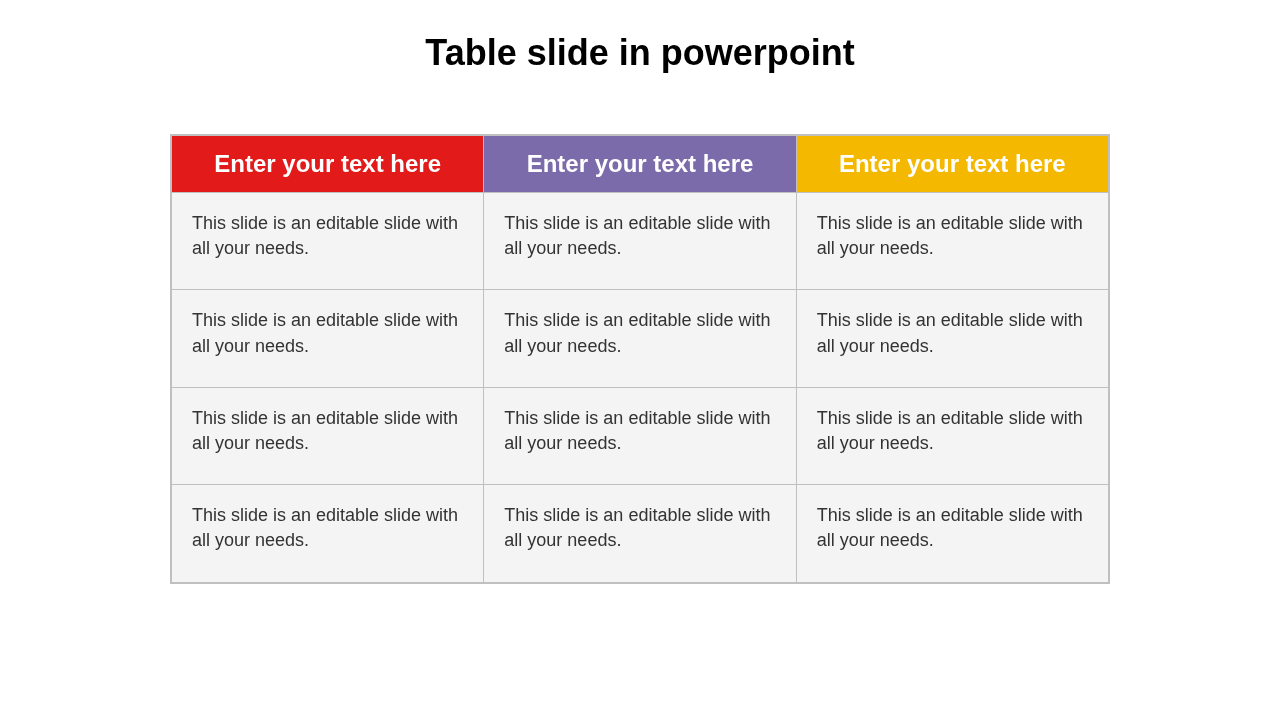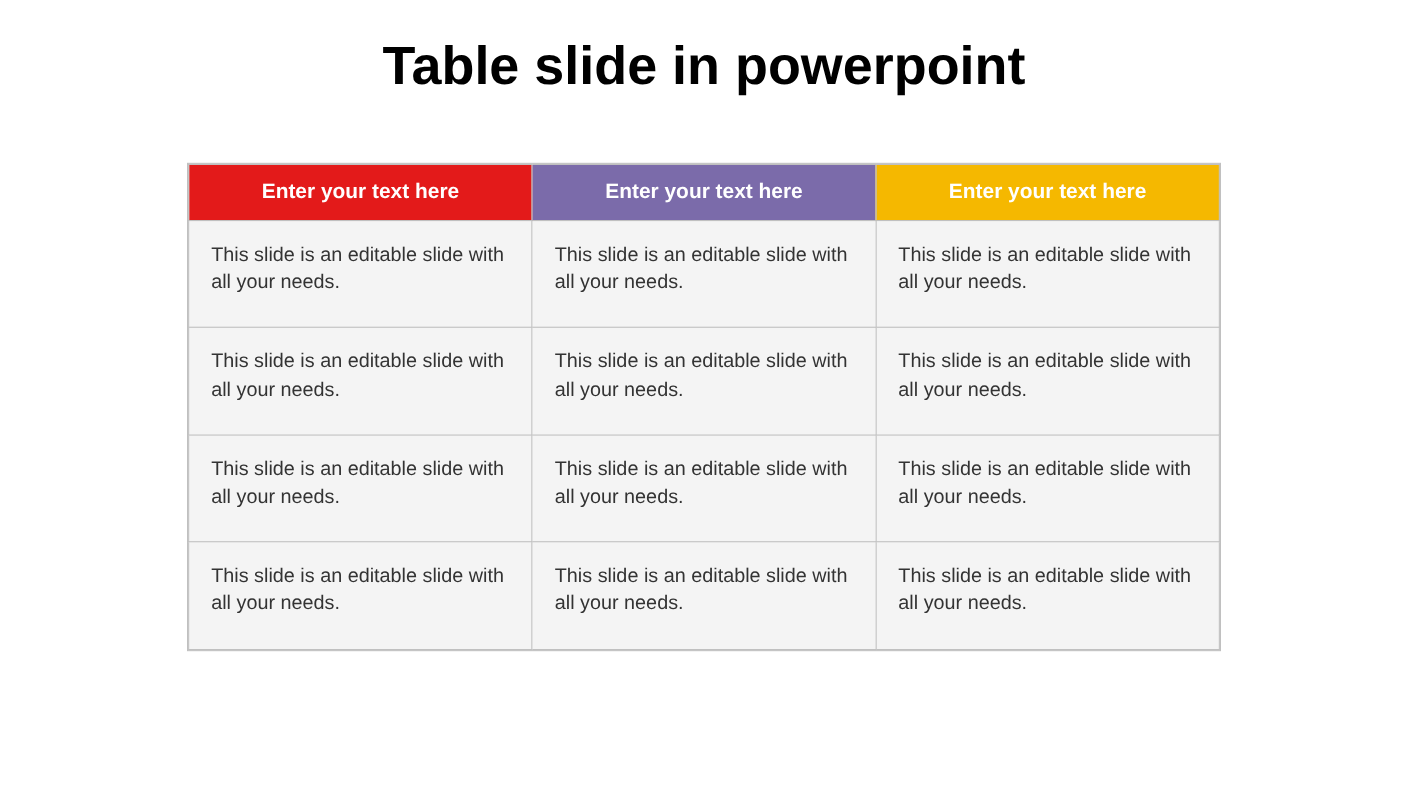--- a/index.html
+++ b/index.html
@@ -15,41 +15,41 @@
       font-family: Arial, sans-serif;
       display: flex;
       flex-direction: column;
       align-items: center;
       justify-content: flex-start;
       overflow: hidden;
     }
 
     .page-title {
       margin-top: 32px;
-      font-size: 49px;
+      font-size: 36px;
       font-weight: 700;
       color: #000000;
       text-align: center;
     }
 
     .table-container {
       margin-top: 60px;
       width: 940px;
       border: 1.5px solid #c0c0c0;
       border-collapse: collapse;
     }
 
     table {
       width: 100%;
       border-collapse: collapse;
     }
 
     thead tr th {
       padding: 14px 20px;
-      font-size: 19px;
+      font-size: 24px;
       font-weight: 700;
       color: #ffffff;
       text-align: center;
       border: 1.5px solid #c0c0c0;
     }
 
     th.col-red {
       background-color: #e31a1a;
     }
 

